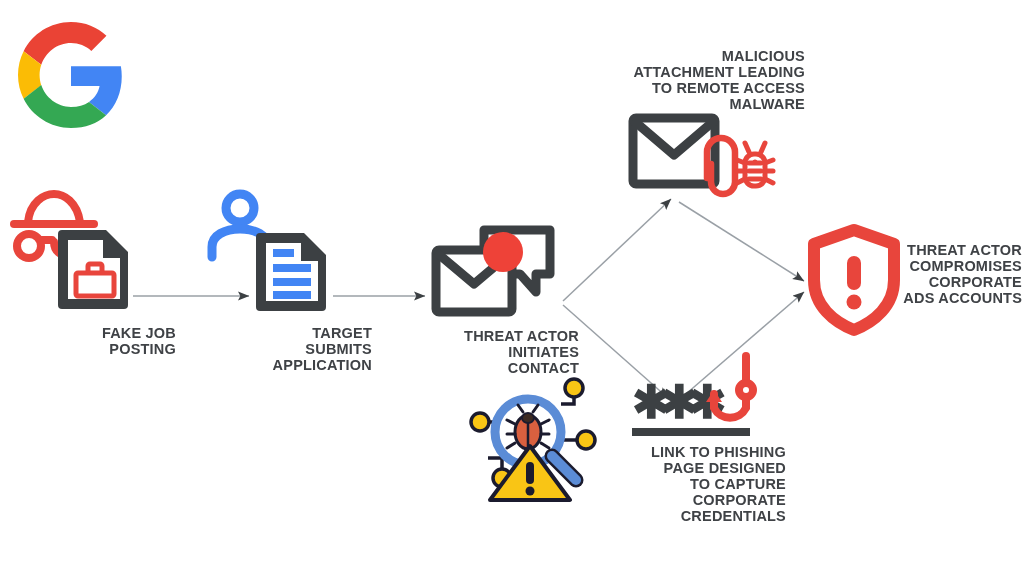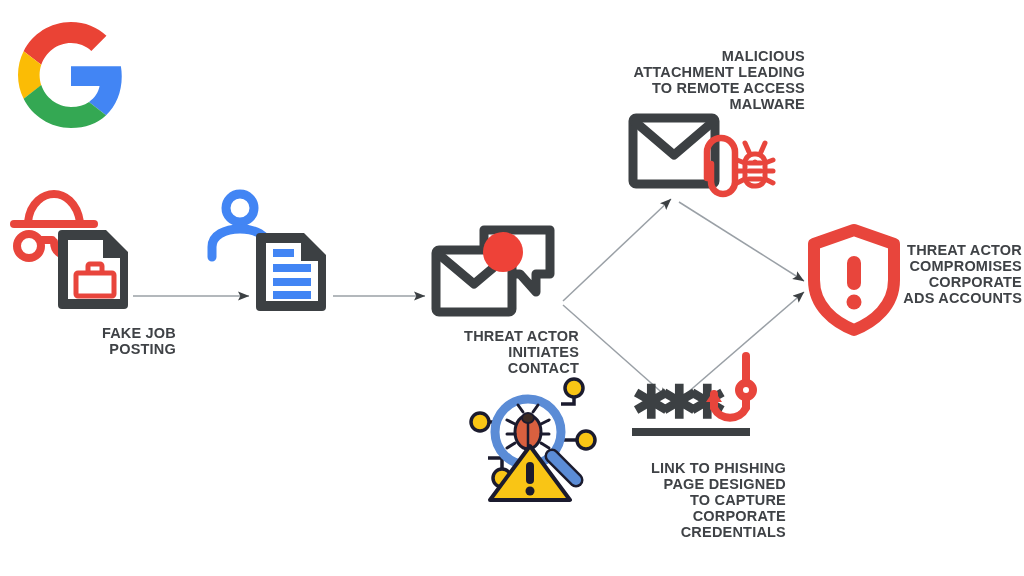--- a/index.html
+++ b/index.html
@@ -106,20 +106,23 @@
         <path d="M62 58 L97 58 L97 76 L114 76 L114 116 L62 116 Z" fill="#ffffff"></path>
         <g fill="#4285f4">
           <rect x="69" y="64" width="21" height="8"></rect>
           <rect x="69" y="79" width="38" height="8"></rect>
           <rect x="69" y="93" width="38" height="8"></rect>
           <rect x="69" y="106" width="38" height="8"></rect>
         </g>
       </g>
     </svg>
   </div>
+  <div class="caption" style="left:212px; top:325px; width:160px;">TARGET
+SUBMITS
+APPLICATION</div>
 
   <div class="node" style="left:424px; top:222px; width:140px; height:100px;">
     <svg width="140" height="100" viewBox="0 0 140 100" aria-hidden="true">
 
       <g fill="none" stroke="#3c4043" stroke-width="9" stroke-linejoin="round">
         <path d="M60 8 L126 8 L126 52 L112 52 L112 70 L96 52 L60 52 Z"></path>
       </g>
 
       <g fill="#ffffff" stroke="#3c4043" stroke-width="9" stroke-linejoin="round">
         <rect x="12" y="28" width="76" height="62" rx="3"></rect>
@@ -179,21 +182,21 @@
       <rect x="4" y="60" width="118" height="8" fill="#3c4043"></rect>
 
       <g fill="none" stroke="#e8453c" stroke-width="8" stroke-linecap="round">
         <line x1="118" y1="-12" x2="118" y2="14"></line>
         <circle cx="118" cy="22" r="7"></circle>
         <path d="M118 30 L118 40 A18 18 0 0 1 86 40 L86 26"></path>
         <path d="M86 22 L78 34 L94 34 Z" fill="#e8453c" stroke="none"></path>
       </g>
     </svg>
   </div>
-  <div class="caption" style="left:610px; top:460px; width:176px;">LINK TO PHISHING
+  <div class="caption" style="left:610px; top:444px; width:176px;">LINK TO PHISHING
 PAGE DESIGNED
 TO CAPTURE
 CORPORATE
 CREDENTIALS</div>
 
   <div class="node" style="left:808px; top:226px; width:92px; height:110px;">
     <svg width="92" height="110" viewBox="0 0 92 110" aria-hidden="true">
       <g>
         <path d="M46 4 L86 18 L86 54 C86 80, 66 96, 46 104 C26 96, 6 80, 6 54 L6 18 Z" fill="none" stroke="#e8453c" stroke-width="12" stroke-linejoin="round"></path>
         <rect x="39" y="30" width="14" height="34" rx="7" fill="#e8453c"></rect>

